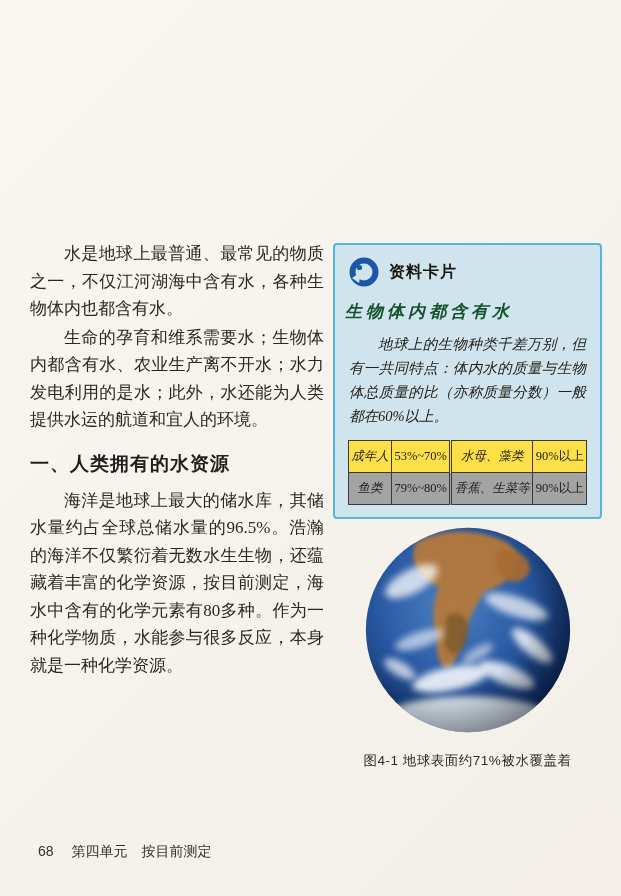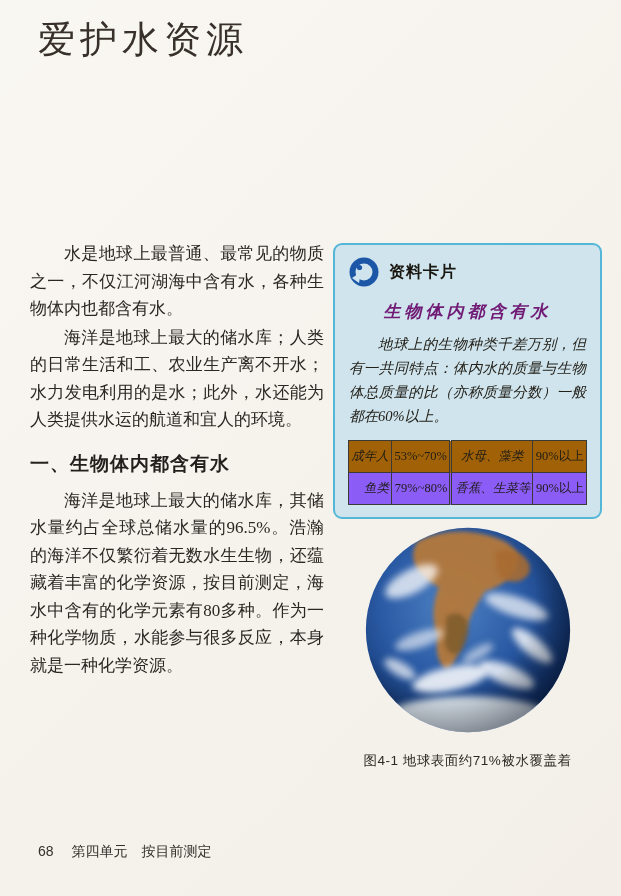--- a/index.html
+++ b/index.html
@@ -27,47 +27,47 @@
   .para + .para{margin-top:1px;}
   .section-heading{
     font-family:"Liberation Sans","DejaVu Sans",sans-serif;
     font-weight:bold;font-size:19px;color:#221f1c;
     margin:17px 0 10px 0;letter-spacing:1px;
   }
 
   
   .card{
     position:absolute;left:333px;top:243px;width:269px;height:276px;
-    background:#cfe4ec;border:2px solid #54b7d8;border-radius:9px;
+    background:#cfe4ec;border:2px solid #54b7d8;border-radius:4px;
     box-sizing:border-box;padding:12px 10px 10px 10px;
   }
   .card-header{display:flex;align-items:center;gap:10px;margin-left:4px;}
   .card-logo{flex:0 0 auto;width:30px;height:30px;position:relative;}
   .card-title{
     font-family:"Liberation Sans","DejaVu Sans",sans-serif;
     font-weight:bold;font-size:16px;color:#18150f;letter-spacing:1px;
   }
   .card-heading{
-    text-align:center;font-size:17px;letter-spacing:4px;color:#701a75;
+    font-size:17px;letter-spacing:4px;color:#14532d;
     font-style:italic;margin-top:13px;font-weight:bold;
   }
   .card-body{
     font-size:14.5px;line-height:24px;text-indent:2em;text-align:justify;
     font-style:italic;color:#23201a;margin:9px 4px 0 4px;
   }
   .card-table{
     width:calc(100% - 6px);margin:12px auto 0 auto;border-collapse:collapse;
     font-size:12.5px;color:#1f1c17;
   }
   .card-table td{
     border:1.5px solid #3c3a36;text-align:center;padding:7px 2px;
     white-space:nowrap;
   }
-  .card-table tr.row-a td{background:#a16207;}
-  .card-table tr.row-b td{background:#8b5cf6;text-align:right;}
+  .card-table tr.row-a td{background:#fde047;}
+  .card-table tr.row-b td{background:#a3a3a3;}
   .card-table td.dividerL{border-left:3px double #3c3a36;}
   .card-table td.name{font-style:italic;}
 
   
   .figure{position:absolute;left:333px;top:523px;width:269px;text-align:center;}
   .earth-wrap{display:inline-block;width:214px;height:214px;}
   .figure-caption{
     font-size:13.5px;color:#2d2925;margin-top:11px;text-align:center;
     font-family:"Liberation Sans","DejaVu Sans",sans-serif;letter-spacing:0.5px;
   }
@@ -79,27 +79,26 @@
     font-size:14px;color:#33302c;display:flex;align-items:flex-start;gap:18px;
   }
   .footer .book{margin-left:-4px;}
 </style>
 </head>
 <body>
 
 <div class="page">
 
   <div class="title-block">
-    <div class="title-main">爱护水资源</div>
   </div>
 
   <div class="text-col">
     <p class="para">水是地球上最普通、最常见的物质之一，不仅江河湖海中含有水，各种生物体内也都含有水。</p>
-    <p class="para">海洋是地球上最大的储水库；人类的日常生活和工、农业生产离不开水；水力发电利用的是水；此外，水还能为人类提供水运的航道和宜人的环境。</p>
-    <div class="section-heading">一、生物体内都含有水</div>
+    <p class="para">生命的孕育和维系需要水；生物体内都含有水、农业生产离不开水；水力发电利用的是水；此外，水还能为人类提供水运的航道和宜人的环境。</p>
+    <div class="section-heading">一、人类拥有的水资源</div>
     <p class="para">海洋是地球上最大的储水库，其储水量约占全球总储水量的96.5%。浩瀚的海洋不仅繁衍着无数水生生物，还蕴藏着丰富的化学资源，按目前测定，海水中含有的化学元素有80多种。作为一种化学物质，水能参与很多反应，本身就是一种化学资源。</p>
   </div>
 
   <div class="card">
     <div class="card-header">
       <span class="card-logo">
         <svg width="30" height="30" viewBox="0 0 30 30">
           <circle cx="15" cy="15" r="11.5" fill="none" stroke="#1b56a7" stroke-width="6"></circle>
           <path d="M3 21 L12 15 L10 26 Z" fill="#cfe4ec"></path>
           <circle cx="10.5" cy="10.5" r="2.6" fill="#1b56a7"></circle>

